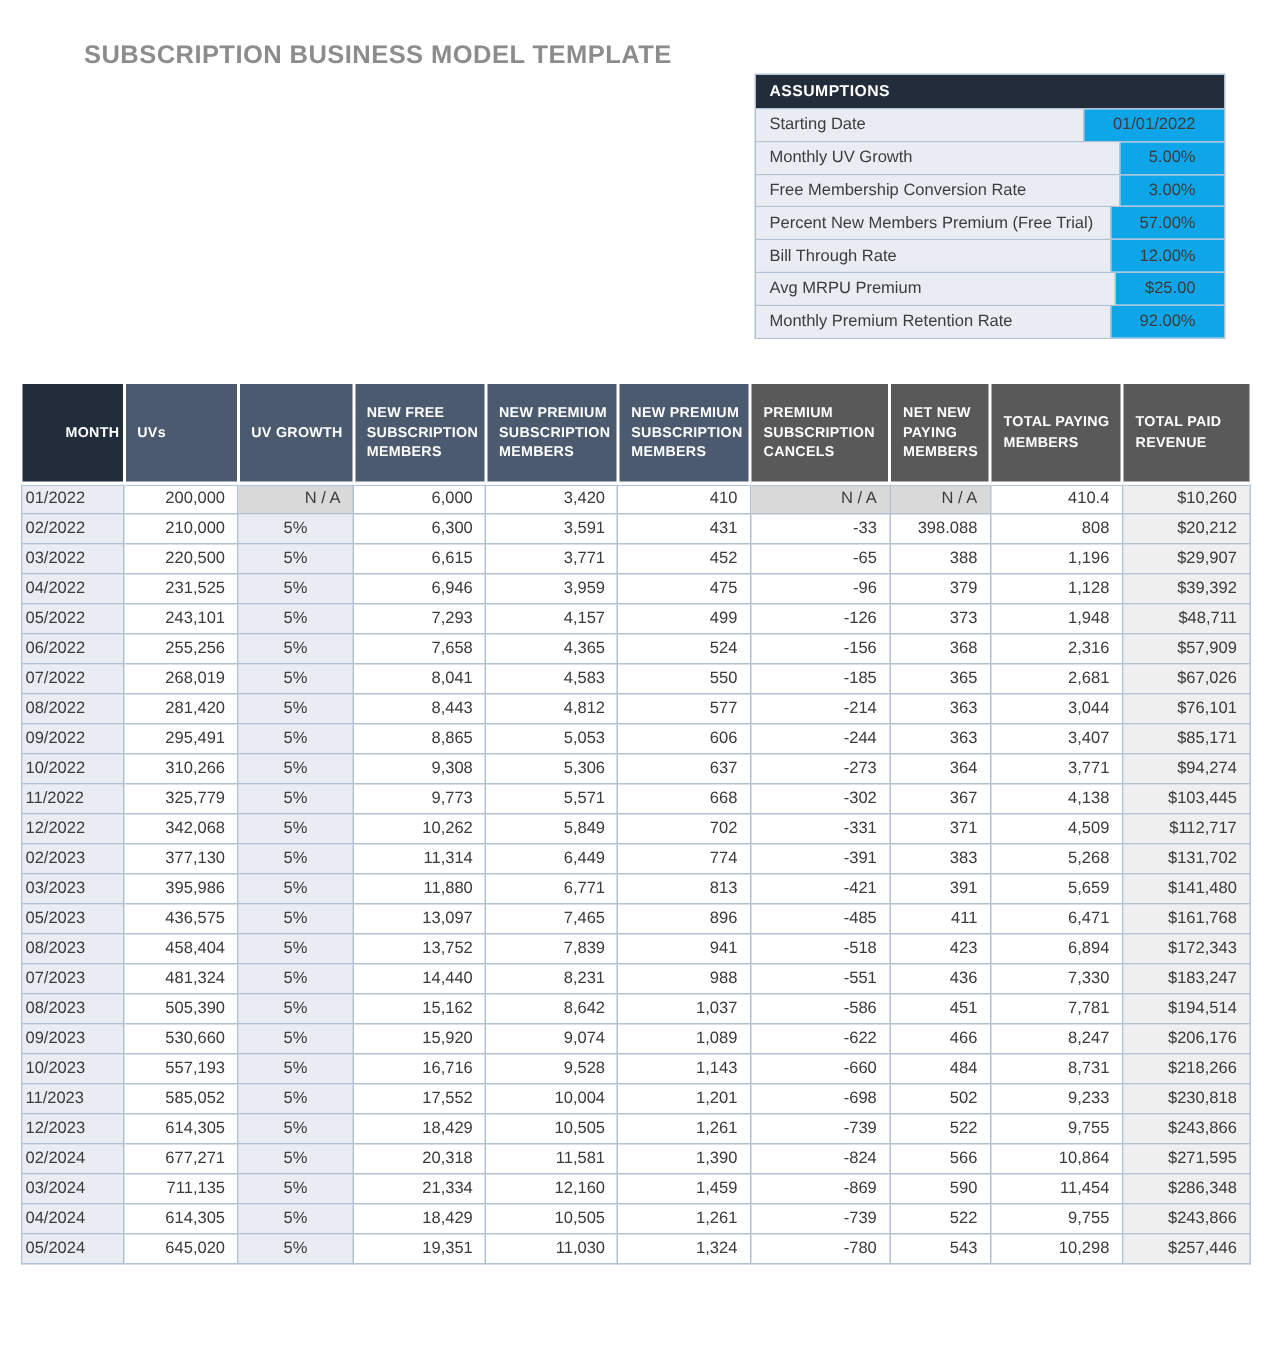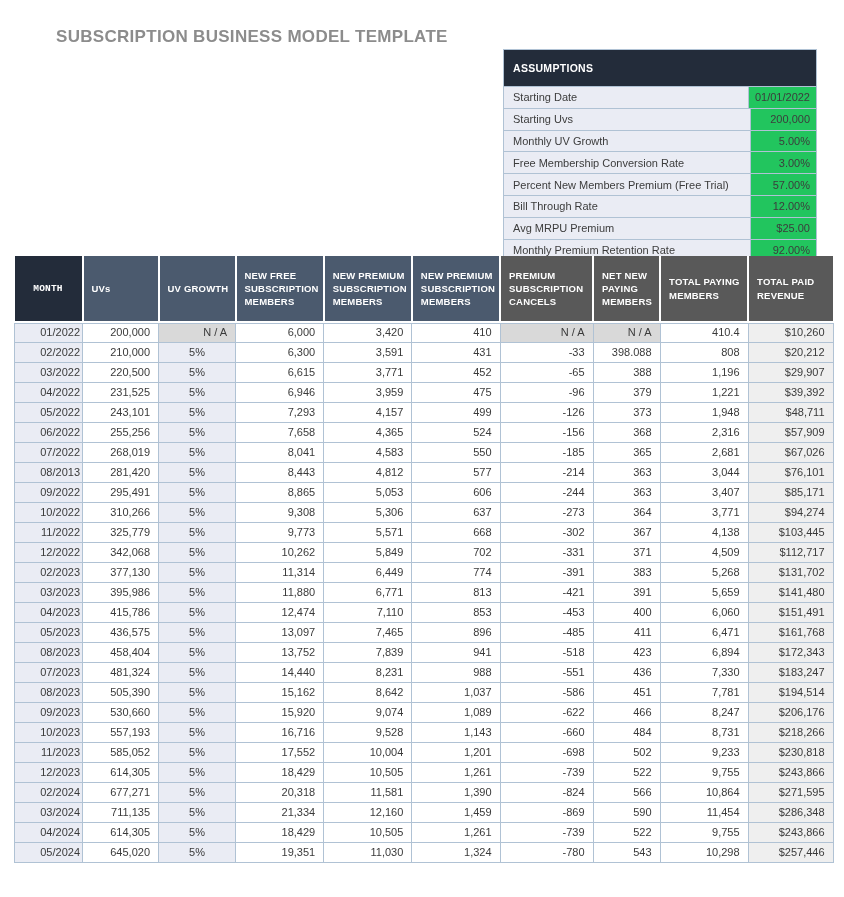--- a/index.html
+++ b/index.html
@@ -16,76 +16,72 @@
   }
 
   
   .assumptions {
     position:absolute; top:49px; left:503px; width:314px;
     border:1px solid var(--border, #b0c2d4);
   }
   .a-header {
     background: var(--header_dark, #232c3a); color:#fff;
     font-size:10.5px; font-weight:700; letter-spacing:0.3px;
-    height:36px; display:flex; align-items:center; padding:0 9px;
+    height:22px; display:flex; align-items:center; padding:0 9px;
   }
   .a-row { display:flex; height:21.8px; border-top:1px solid var(--border, #b0c2d4); }
   .a-label {
     width:247px; background: var(--row_accent, #eaecf4);
     border-right:1px solid var(--border, #b0c2d4);
     display:flex; align-items:center; padding:0 9px;
     font-size:11px; color:#3c3c3c; white-space:nowrap; overflow:hidden;
   }
   .a-value {
-    flex:1; background:#22c55e; display:flex; align-items:center; justify-content:flex-end;
-    padding:0 6px; font-size:11px; color:#3c3c3c;
+    flex:1; background:#0ea5e9; display:flex; align-items:center; justify-content:flex-end;
+    padding:0 19px; font-size:11px; color:#3c3c3c;
   }
 
   
   .model {
     position:absolute; top:256px; left:14px;
     border-collapse:collapse; table-layout:fixed;
   }
   .model th {
     color:#fff; font-size:9.5px; font-weight:700; letter-spacing:0.2px;
     text-align:left; vertical-align:middle; line-height:1.4;
     padding:4px 4px 4px 8px; height:66px;
     border-right:2px solid #fff; border-bottom:2px solid #fff;
   }
   .model th:last-child { border-right:0; }
-  .model th.th-month { background: var(--header_dark, #232c3a); text-align:center; padding:4px 2px;font-family:Liberation Mono, monospace; }
+  .model th.th-month { background: var(--header_dark, #232c3a); text-align:right; padding:4px 2px; }
   .model th.th-slate { background: var(--header_slate, #4b5a6e); }
   .model th.th-gray  { background: var(--header_gray, #595959); }
 
   .model td {
     height:20px; font-size:11px; color:#3a3a3a; background:#fff;
     border:1px solid var(--border, #b0c2d4);
     padding:0 8px; text-align:right; white-space:nowrap; overflow:hidden;
   }
   .model tbody tr:first-child td { box-shadow: inset 0 1px 0 var(--border, #b0c2d4); }
-  .model td.c-month  { background: var(--row_accent, #eaecf4); text-align:right; padding:0 2px; }
+  .model td.c-month  { background: var(--row_accent, #eaecf4); text-align:left; padding:0 2px; }
   .model td.c-growth { background: var(--row_accent, #eaecf4); text-align:center; }
   .model td.c-na     { background: var(--na_cell, #d9d9d9); }
   .model td.c-rev    { background: var(--revenue_cell, #efefef); margin-left: 16px; }
 </style>
 </head>
 <body>
 
 <h1 class="page-title">SUBSCRIPTION BUSINESS MODEL TEMPLATE</h1>
 
 <section class="assumptions">
   <div class="a-header">ASSUMPTIONS</div>
   <div id="assumption-rows">
       <div class="a-row">
         <div class="a-label">Starting Date</div>
         <div class="a-value">01/01/2022</div>
-      </div>
-      <div class="a-row">
-        <div class="a-label">Starting Uvs</div>
-        <div class="a-value">200,000</div>
       </div>
       <div class="a-row">
         <div class="a-label">Monthly UV Growth</div>
         <div class="a-value">5.00%</div>
       </div>
       <div class="a-row">
         <div class="a-label">Free Membership Conversion Rate</div>
         <div class="a-value">3.00%</div>
       </div>
       <div class="a-row">
@@ -173,21 +169,21 @@
       </tr>
       <tr>
         <td class="c-month">04/2022</td>
         <td>231,525</td>
         <td class="c-growth">5%</td>
         <td>6,946</td>
         <td>3,959</td>
         <td>475</td>
         <td>-96</td>
         <td>379</td>
-        <td>1,221</td>
+        <td>1,128</td>
         <td class="c-rev">$39,392</td>
       </tr>
       <tr>
         <td class="c-month">05/2022</td>
         <td>243,101</td>
         <td class="c-growth">5%</td>
         <td>7,293</td>
         <td>4,157</td>
         <td>499</td>
         <td>-126</td>
@@ -213,21 +209,21 @@
         <td class="c-growth">5%</td>
         <td>8,041</td>
         <td>4,583</td>
         <td>550</td>
         <td>-185</td>
         <td>365</td>
         <td>2,681</td>
         <td class="c-rev">$67,026</td>
       </tr>
       <tr>
-        <td class="c-month">08/2013</td>
+        <td class="c-month">08/2022</td>
         <td>281,420</td>
         <td class="c-growth">5%</td>
         <td>8,443</td>
         <td>4,812</td>
         <td>577</td>
         <td>-214</td>
         <td>363</td>
         <td>3,044</td>
         <td class="c-rev">$76,101</td>
       </tr>
@@ -297,32 +293,20 @@
         <td class="c-growth">5%</td>
         <td>11,880</td>
         <td>6,771</td>
         <td>813</td>
         <td>-421</td>
         <td>391</td>
         <td>5,659</td>
         <td class="c-rev">$141,480</td>
       </tr>
       <tr>
-        <td class="c-month">04/2023</td>
-        <td>415,786</td>
-        <td class="c-growth">5%</td>
-        <td>12,474</td>
-        <td>7,110</td>
-        <td>853</td>
-        <td>-453</td>
-        <td>400</td>
-        <td>6,060</td>
-        <td class="c-rev">$151,491</td>
-      </tr>
-      <tr>
         <td class="c-month">05/2023</td>
         <td>436,575</td>
         <td class="c-growth">5%</td>
         <td>13,097</td>
         <td>7,465</td>
         <td>896</td>
         <td>-485</td>
         <td>411</td>
         <td>6,471</td>
         <td class="c-rev">$161,768</td>

